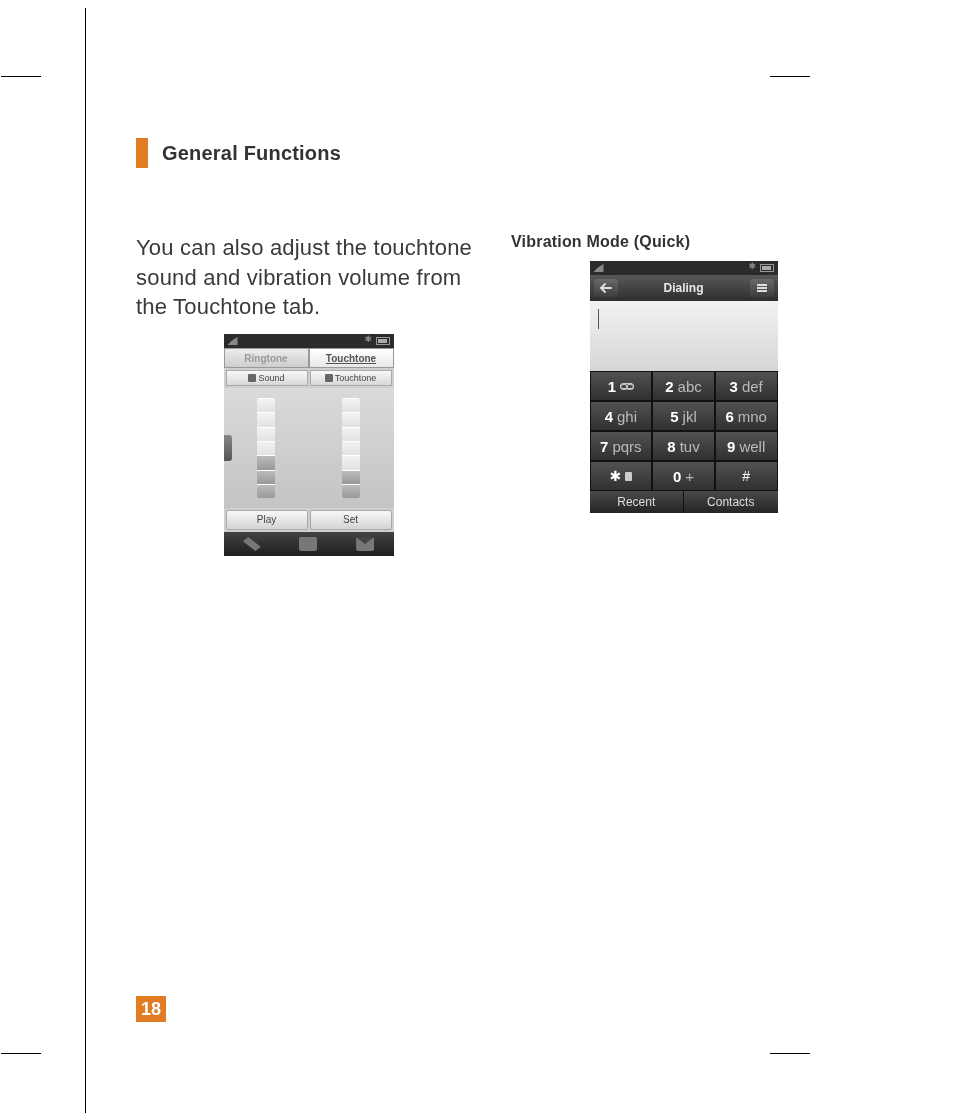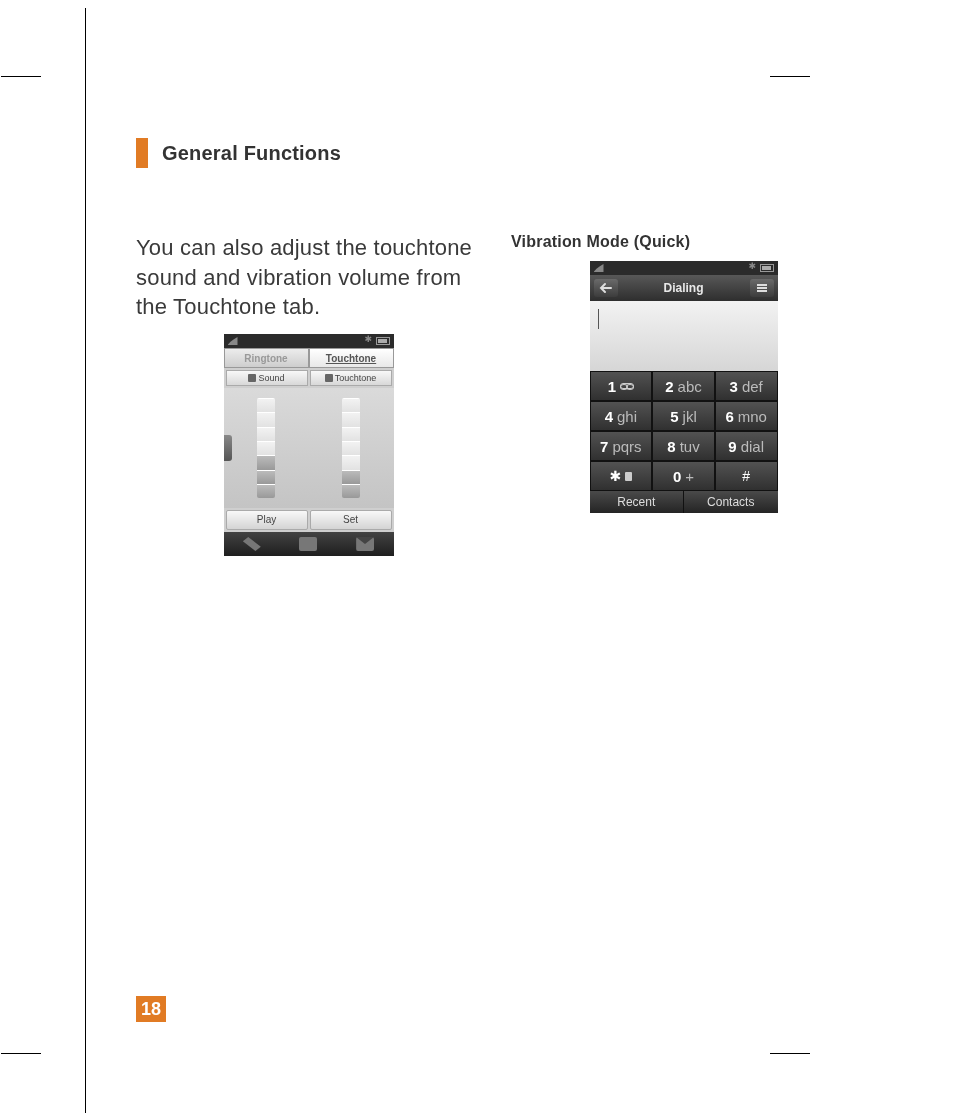--- a/index.html
+++ b/index.html
@@ -319,21 +319,21 @@
               <div class="key">
                 <span class="key-num">7</span>
                 <span class="key-sub">pqrs</span>
               </div>
               <div class="key">
                 <span class="key-num">8</span>
                 <span class="key-sub">tuv</span>
               </div>
               <div class="key">
                 <span class="key-num">9</span>
-                <span class="key-sub">dial</span>
+                <span class="key-sub">well</span>
               </div>
             </div>
             <div class="krow">
               <div class="key">
                 <span class="key-sym">✱</span>
                 <span class="sim-ico"></span>
               </div>
               <div class="key">
                 <span class="key-num">0</span>
                 <span class="key-sub">+</span>

